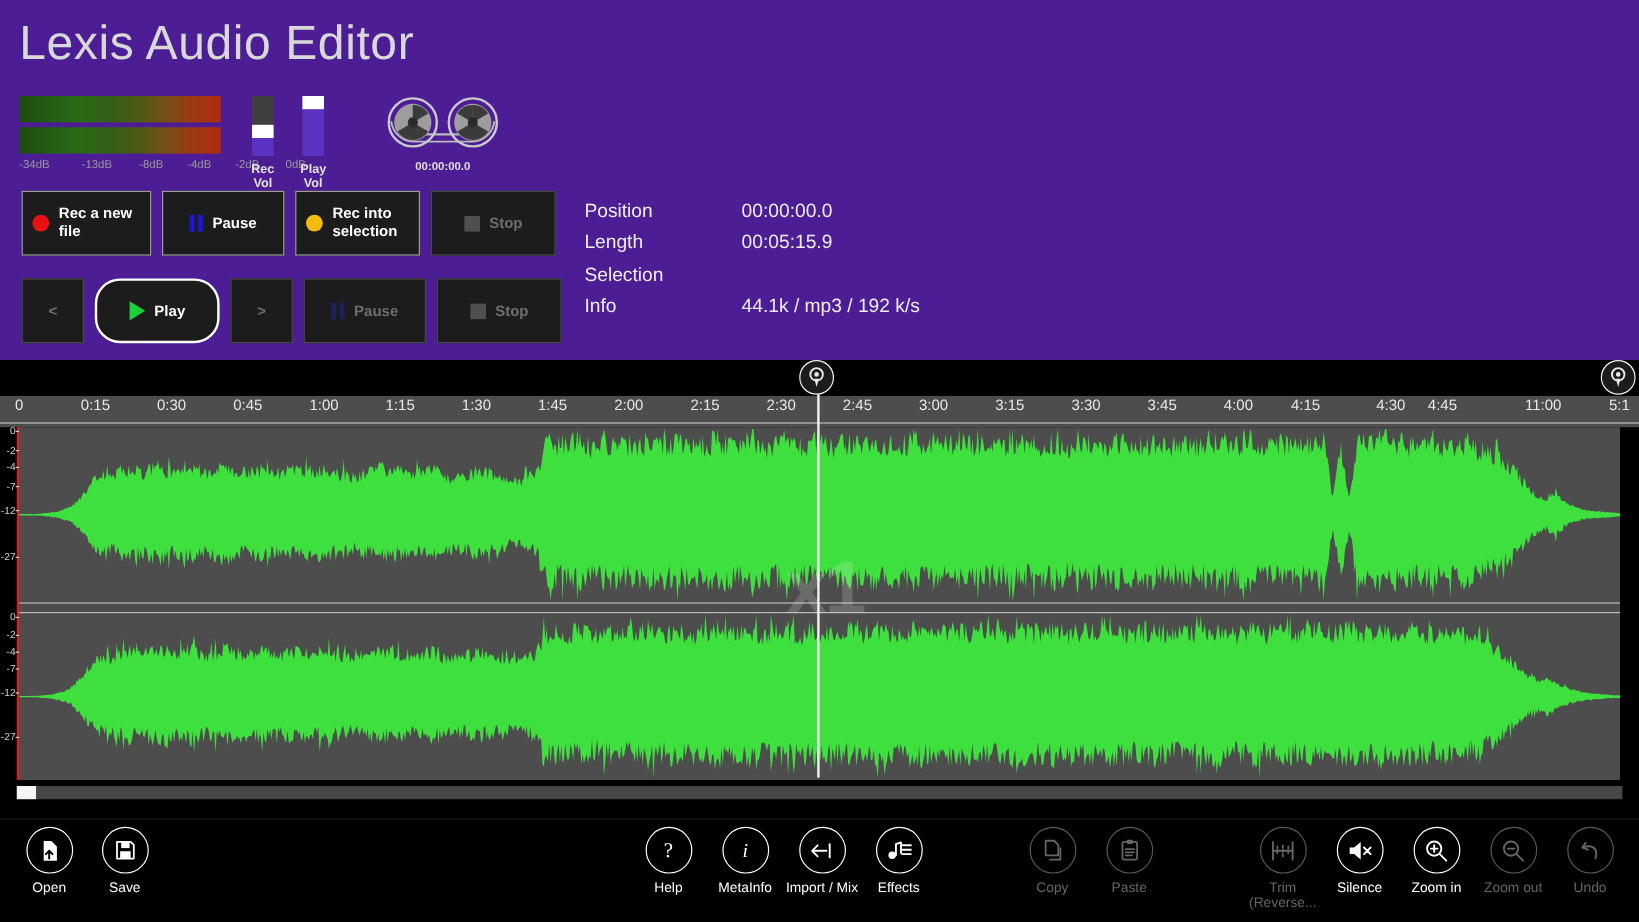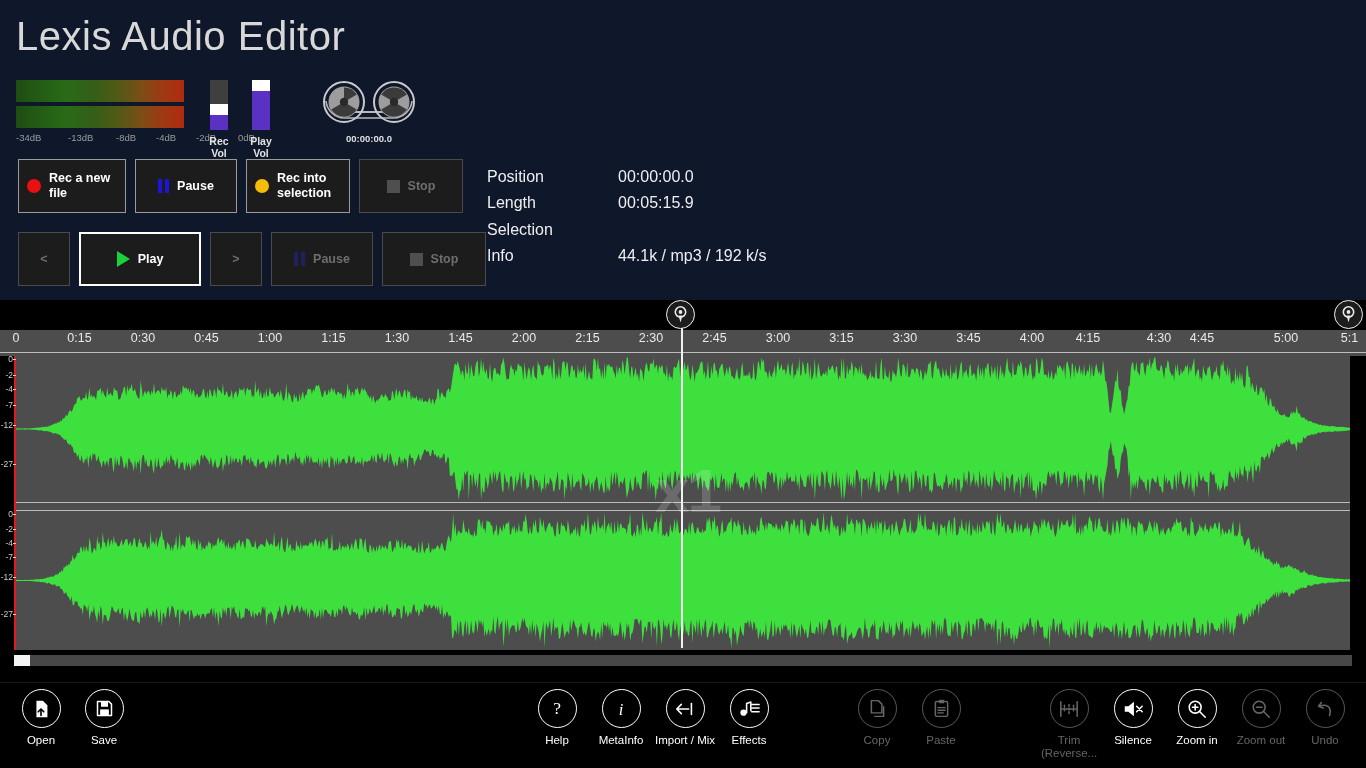--- a/index.html
+++ b/index.html
@@ -7,21 +7,21 @@
     width: 1366px; height: 768px;
     background: #000;
     font-family: "Liberation Sans", sans-serif;
     overflow: hidden;
   }
   #app { position: relative; width: 1366px; height: 768px; background:#000; }
 
   
   .top-panel {
     position: absolute; left:0; top:0; width:1366px; height:300px;
-    background:#0f172a;
+    background:#4c1d95;
   }
   .app-title {
     position:absolute; left:16px; top:8px;
     font-size:40px; font-weight:300; color:#d8d8d8;
     letter-spacing:0.5px; line-height:56px;
   }
 
   
   .meters { position:absolute; left:16px; top:80px; width:170px; }
   .meter-bar {
@@ -65,21 +65,21 @@
     color:#fff; font-size:12.5px; font-weight:bold; line-height:15px;
   }
   .tbtn.active { border:2px solid #ffffff; }
   .tbtn.dim { border-color:#4a4a4a; color:#6e6e6e; }
   .tbtn .lbl { text-align:left; }
   .w-rec  { width:108px; }
   .w-pause{ width:102px; }
   .w-recsel{width:104px; }
   .w-stop { width:104px; }
   .w-nav  { width:52px; justify-content:center; }
-  .w-play { width:122px; }
+  .w-play { width:104px;border-radius:21px; }
 
   .dot { width:14px; height:14px; border-radius:50%; flex:0 0 auto; }
   .dot.red { background:#e81010; }
   .dot.amber { background:#f5bd0b; }
   .pbars { display:flex; gap:3px; flex:0 0 auto; }
   .pbars i { display:block; width:4px; height:14px; background:#1c16d8; }
   .pbars.dim i { background:#20205e; }
   .sq { width:13px; height:13px; background:#8c8c8c; flex:0 0 auto; }
   .sq.dim { background:#4f4f4f; }
   .tri {
@@ -315,21 +315,21 @@
         <div class="tick-label" style="left: 651px;">2:30</div>
         <div class="tick-label" style="left: 714.5px;">2:45</div>
         <div class="tick-label" style="left: 778px;">3:00</div>
         <div class="tick-label" style="left: 841.5px;">3:15</div>
         <div class="tick-label" style="left: 905px;">3:30</div>
         <div class="tick-label" style="left: 968.5px;">3:45</div>
         <div class="tick-label" style="left: 1032px;">4:00</div>
         <div class="tick-label" style="left: 1088px;">4:15</div>
         <div class="tick-label" style="left: 1159px;">4:30</div>
         <div class="tick-label" style="left: 1202px;">4:45</div>
-        <div class="tick-label" style="left: 1286px;">5:00</div>
+        <div class="tick-label" style="left: 1286px;">11:00</div>
         <div class="tick-label" style="left: 1349.5px;">5:1</div>
       </div>
     <div class="ruler-line"></div>
 
     <div class="left-red"></div>
 
     <div class="db-axis" id="dbAxis">
         <span style="top: 3px;">0</span>
         <i style="top: 3px;"></i>
         <span style="top: 19.1px;">-2</span>

